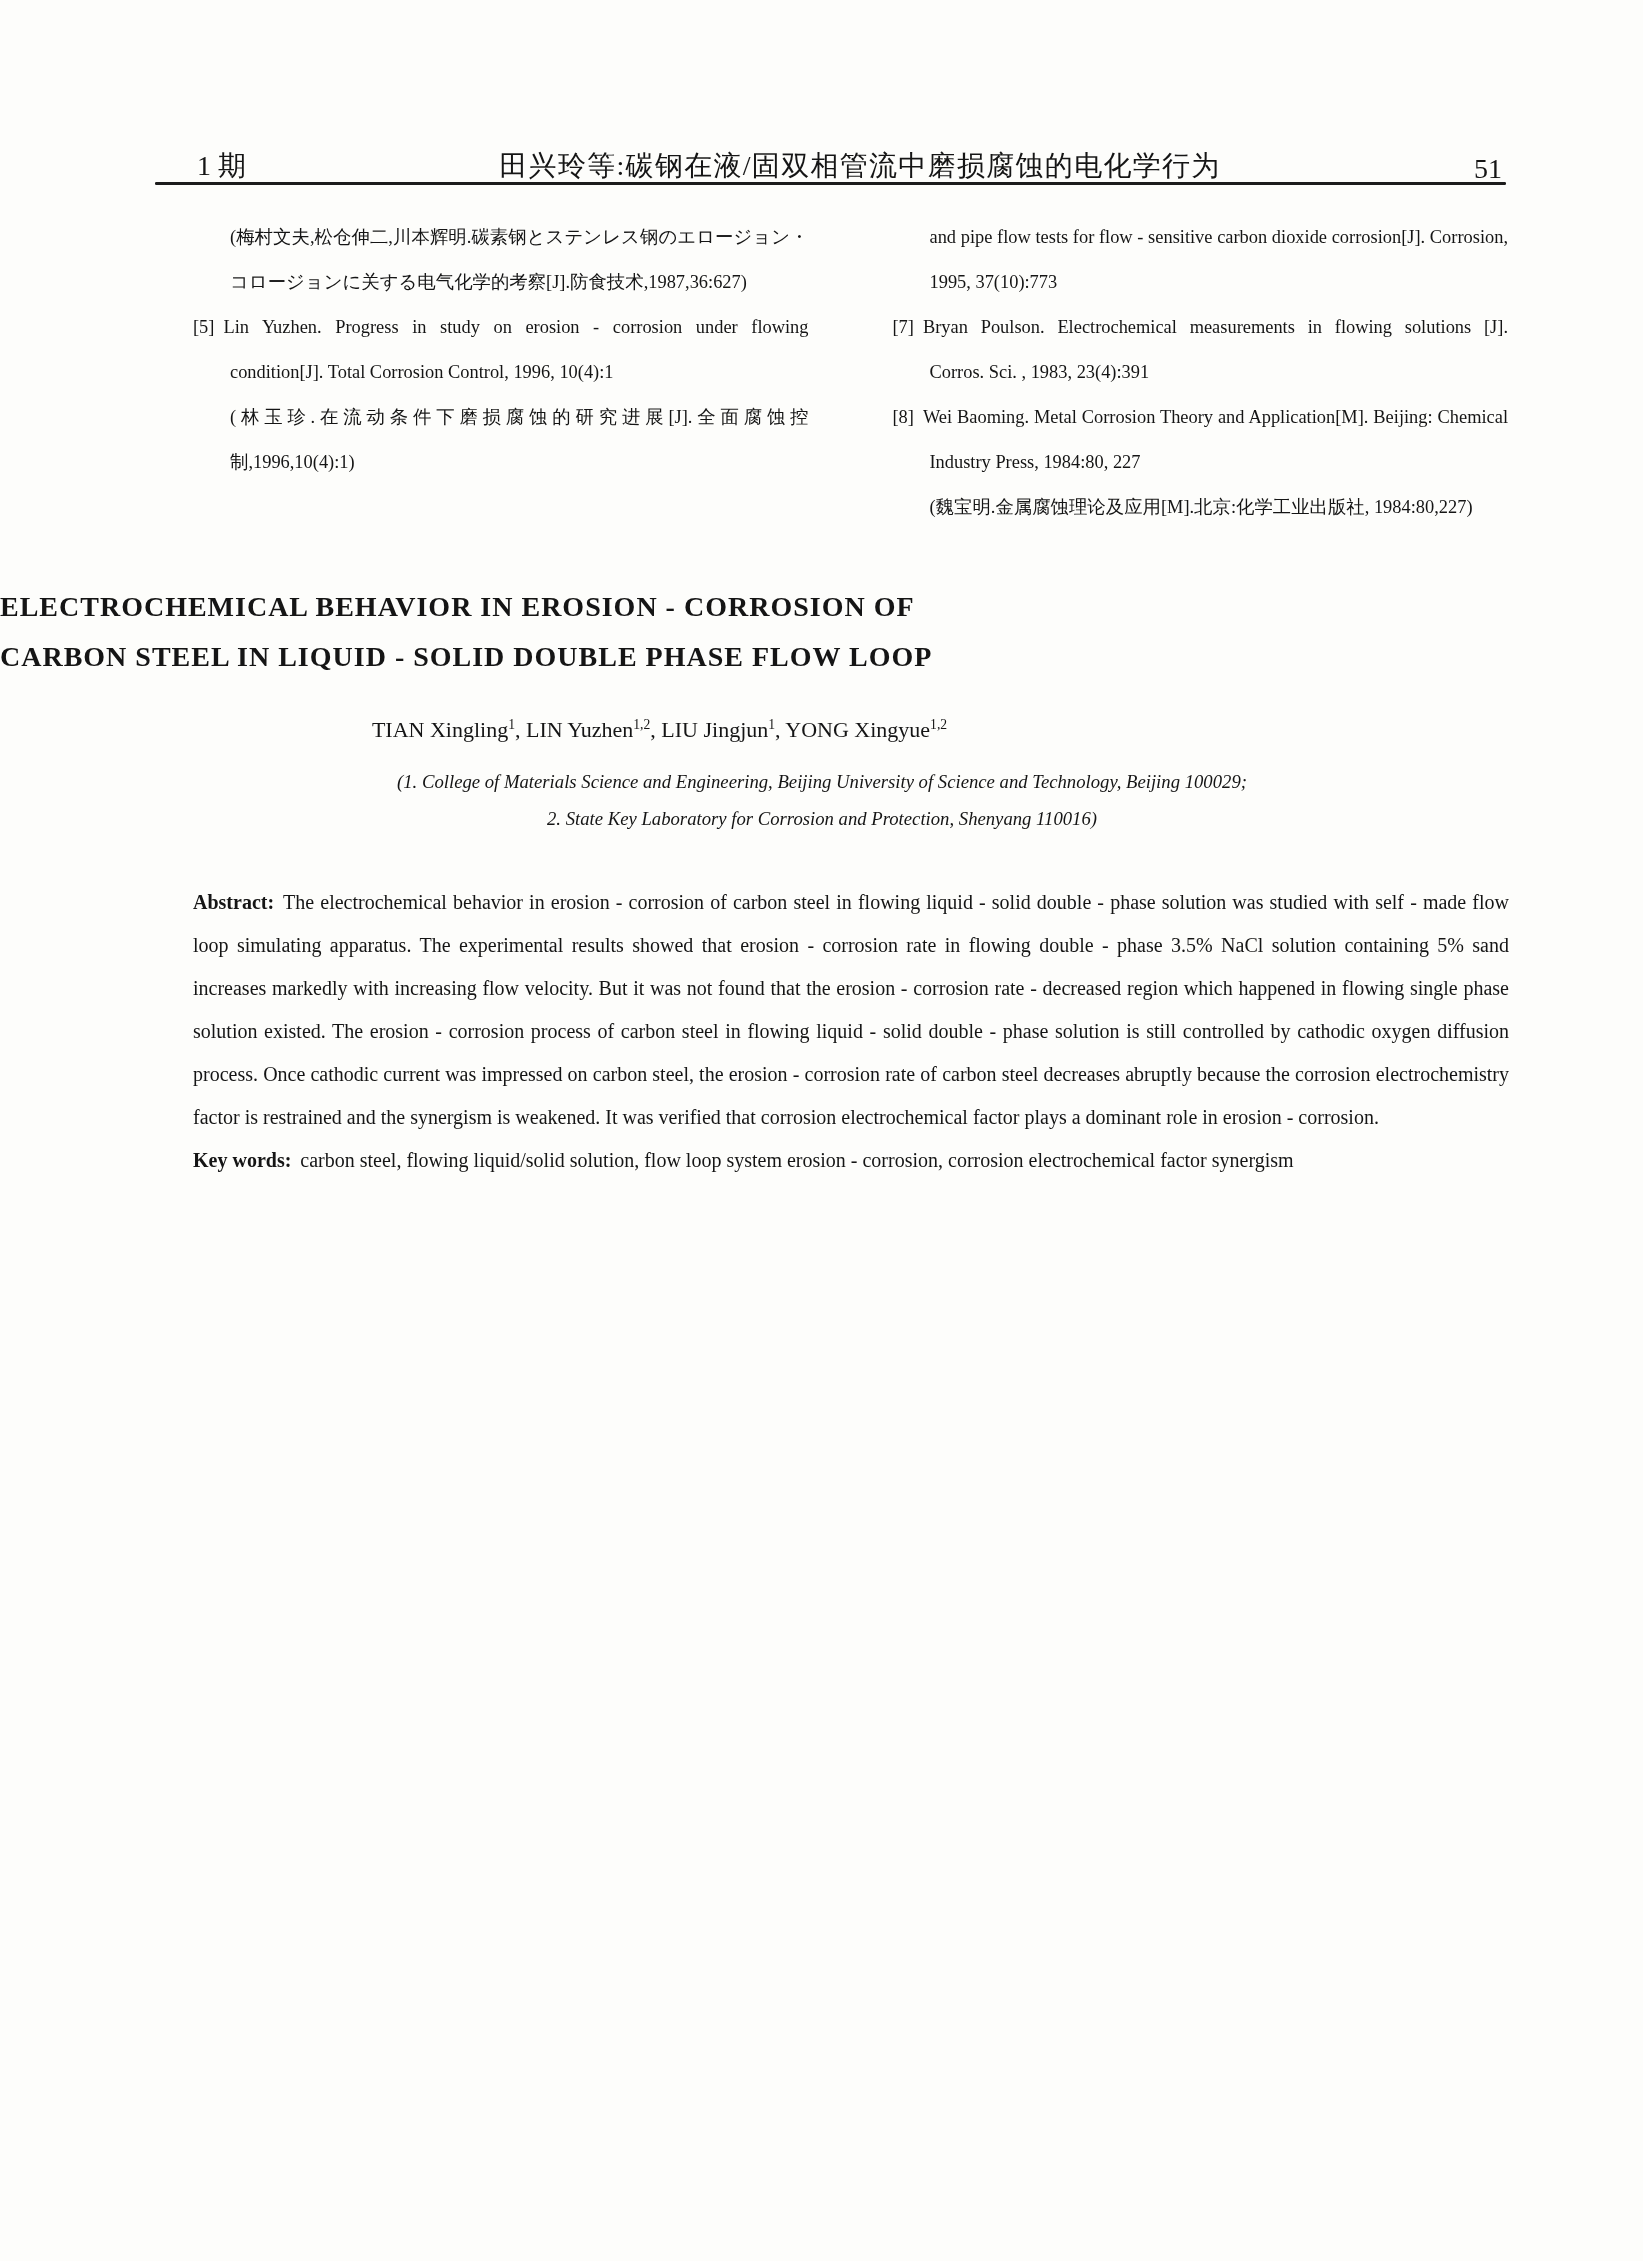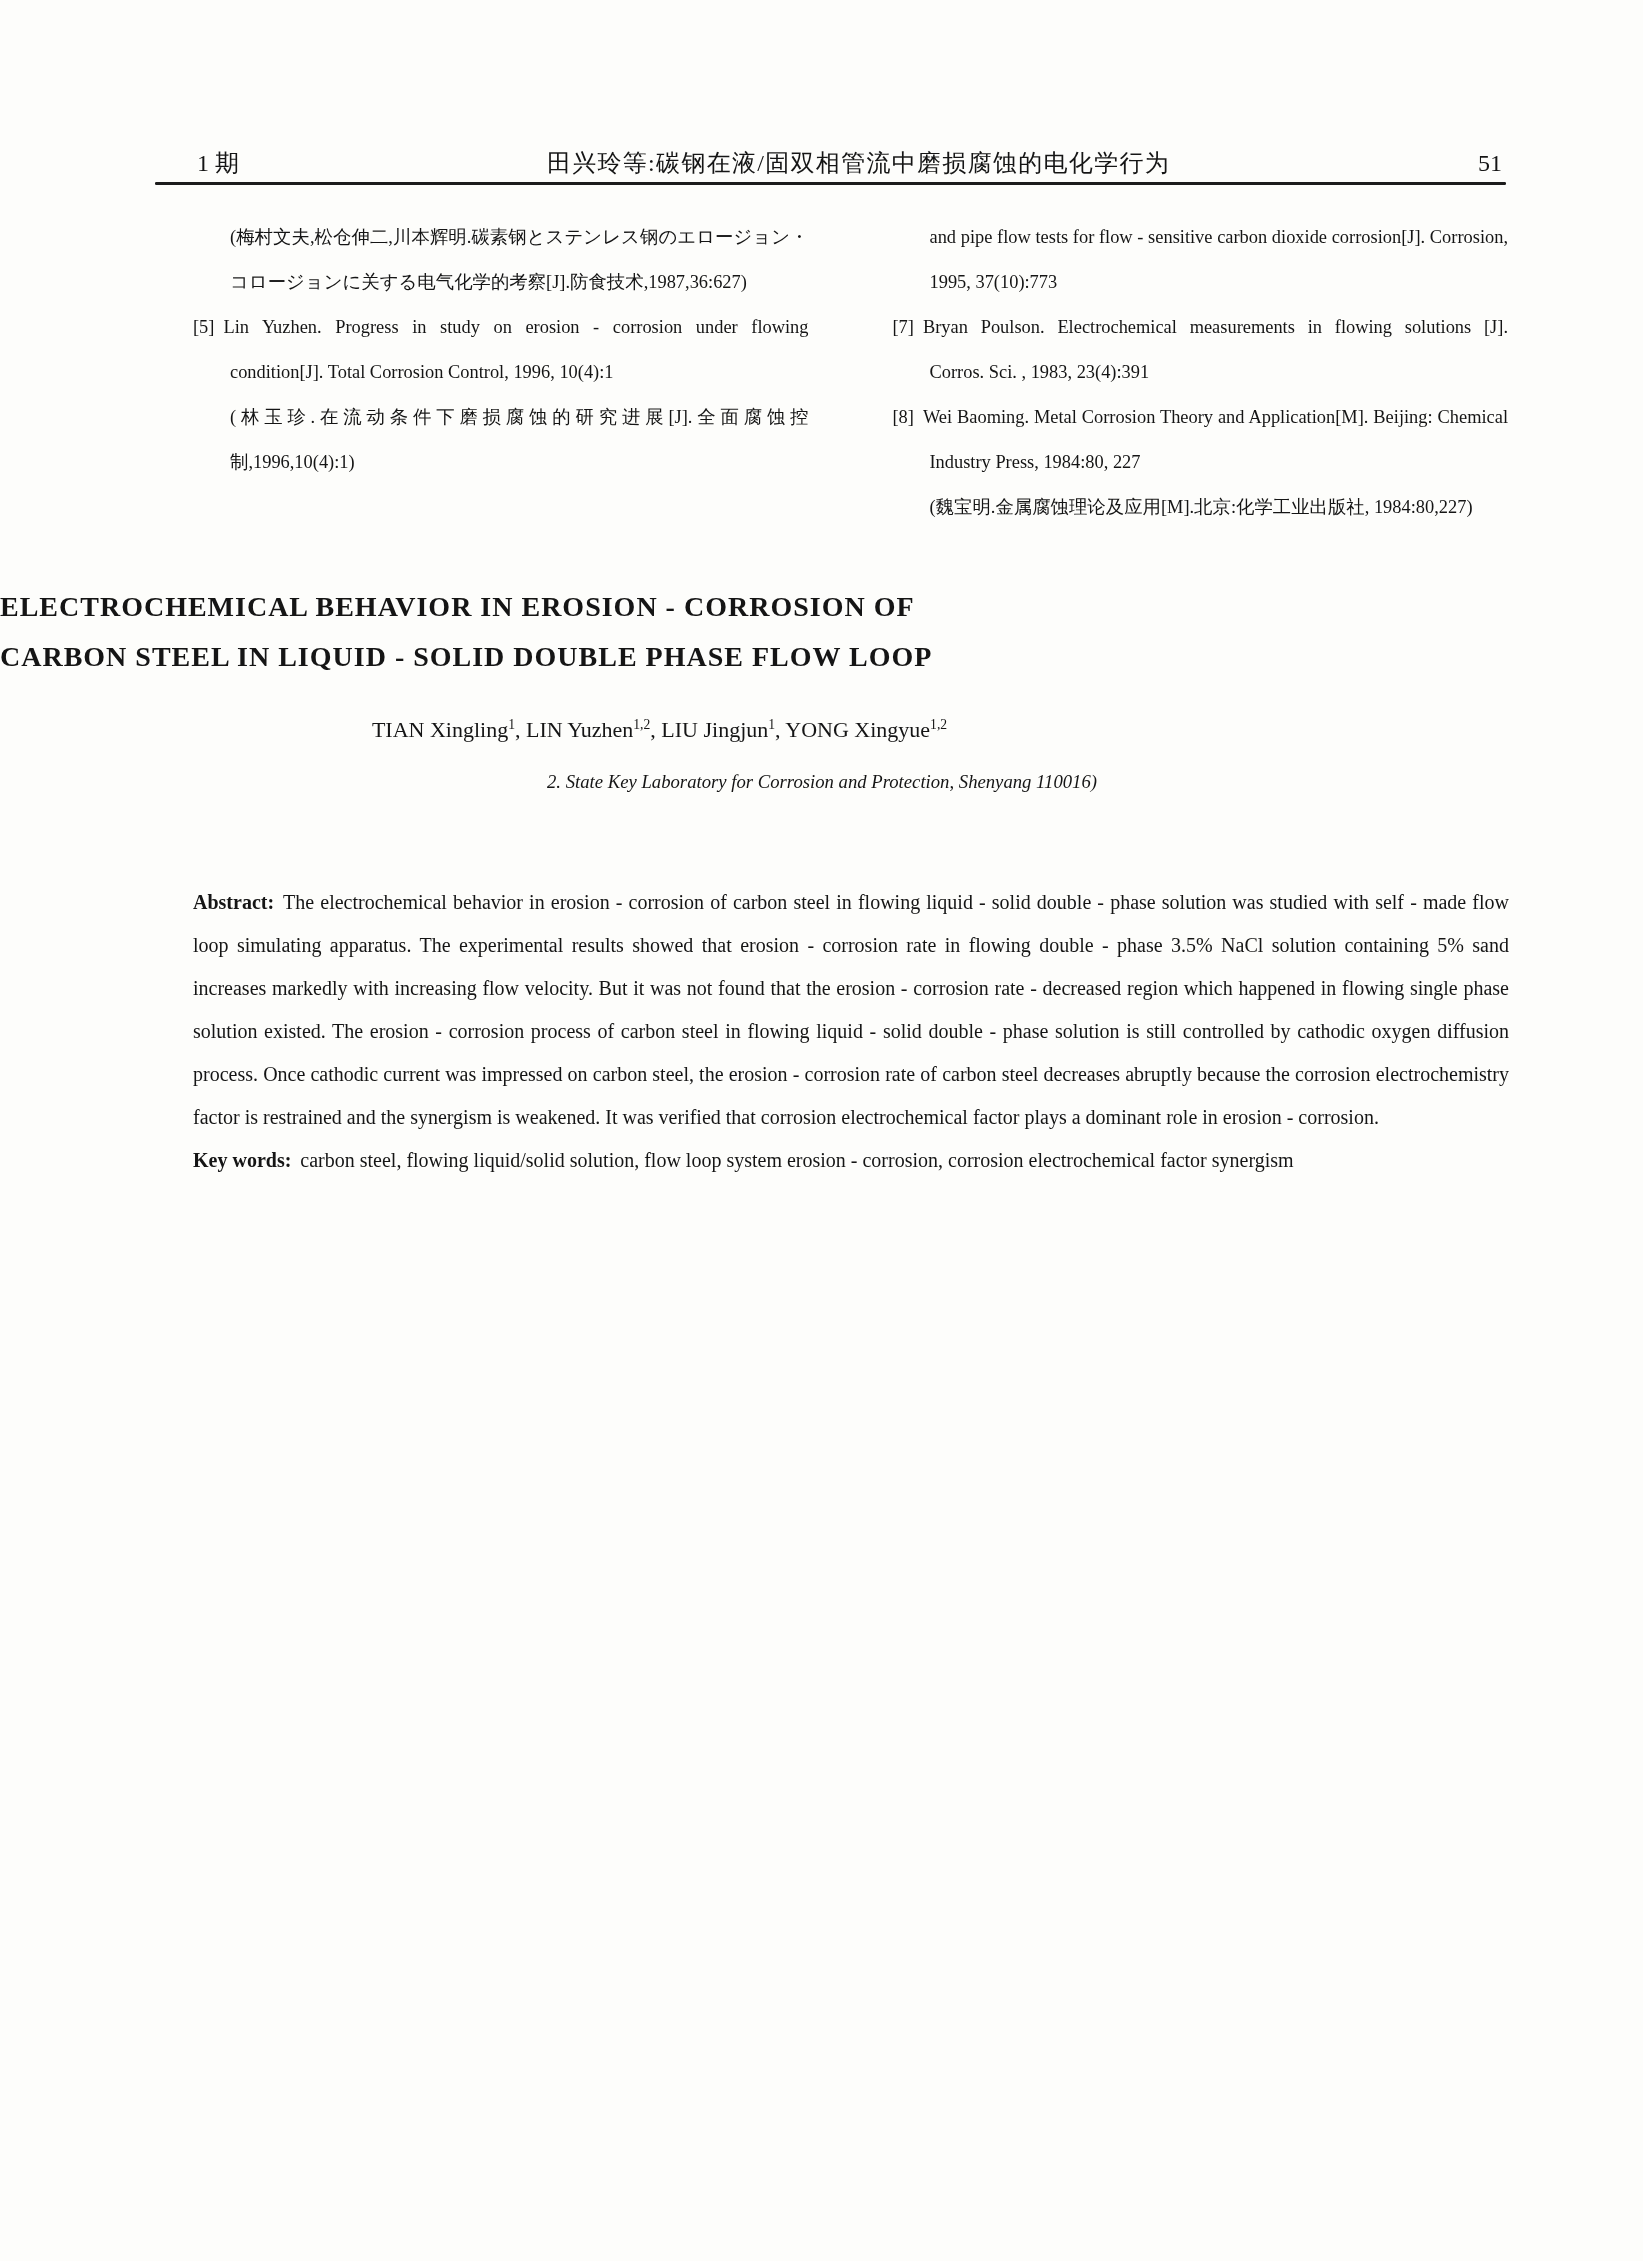--- a/index.html
+++ b/index.html
@@ -11,22 +11,22 @@
     background: #fdfdfb;
     color: #151515;
     font-family: "Liberation Serif", "DejaVu Serif", serif;
     overflow: hidden;
   }
 
   
   .header {
     position: absolute;
     top: 147px; left: 197px; width: 1305px;
-    display: flex; align-items: center;
-    font-size: 24px;
+    display: flex; align-items: flex-end;
+    font-size: 28px;
   }
   .header .issue { flex: 0 0 auto; }
   .header .running-title { flex: 1 1 auto; text-align: center; letter-spacing: 1.3px; }
   .header .pageno { flex: 0 0 auto; }
 
   .header-rule {
     position: absolute;
     top: 182px; left: 155px; width: 1351px; height: 3.2px;
     background: #1c1c1c;
     border-radius: 1.3px;
@@ -117,20 +117,21 @@
   <div class="title-block">
     <div>ELECTROCHEMICAL BEHAVIOR IN EROSION - CORROSION OF</div>
     <div>CARBON STEEL IN LIQUID - SOLID DOUBLE PHASE FLOW LOOP</div>
   </div>
 
   <div class="authors">
     <span>TIAN Xingling</span><sup>1</sup><span>, </span><span>LIN Yuzhen</span><sup>1,2</sup><span>, </span><span>LIU Jingjun</span><sup>1</sup><span>, </span><span>YONG Xingyue</span><sup>1,2</sup>
   </div>
 
   <div class="affils">
+    <div>(1. College of Materials Science and Engineering, Beijing University of Science and Technology, Beijing 100029;</div>
     <div>2. State Key Laboratory for Corrosion and Protection, Shenyang 110016)</div>
   </div>
 
   <div class="main-text">
     <p><span class="bold-label">Abstract:</span><span>The electrochemical behavior in erosion - corrosion of carbon steel in flowing liquid - solid double - phase solution was studied with self - made flow loop simulating apparatus. The experimental results showed that erosion - corrosion rate in flowing double - phase 3.5% NaCl solution containing 5% sand increases markedly with increasing flow velocity. But it was not found that the erosion - corrosion rate - decreased region which happened in flowing single phase solution existed. The erosion - corrosion process of carbon steel in flowing liquid - solid double - phase solution is still controlled by cathodic oxygen diffusion process. Once cathodic current was impressed on carbon steel, the erosion - corrosion rate of carbon steel decreases abruptly because the corrosion electrochemistry factor is restrained and the synergism is weakened. It was verified that corrosion electrochemical factor plays a dominant role in erosion - corrosion.</span></p>
     <p><span class="bold-label">Key words:</span><span>carbon steel, flowing liquid/solid solution, flow loop system erosion - corrosion, corrosion electrochemical factor synergism</span></p>
   </div>
 
 </div>
 

